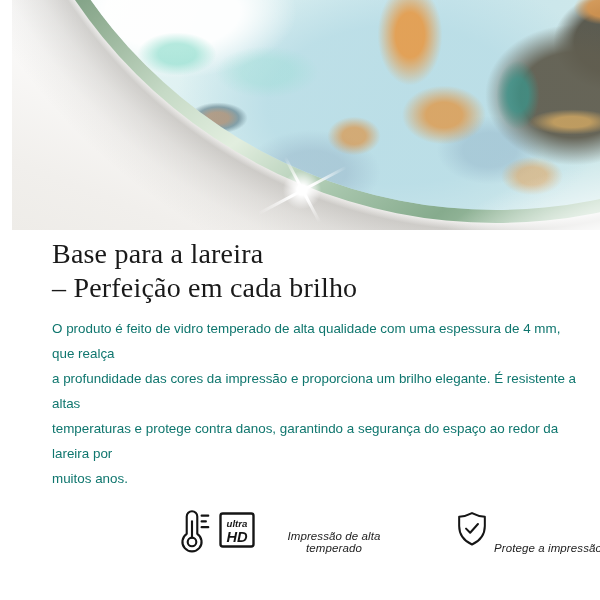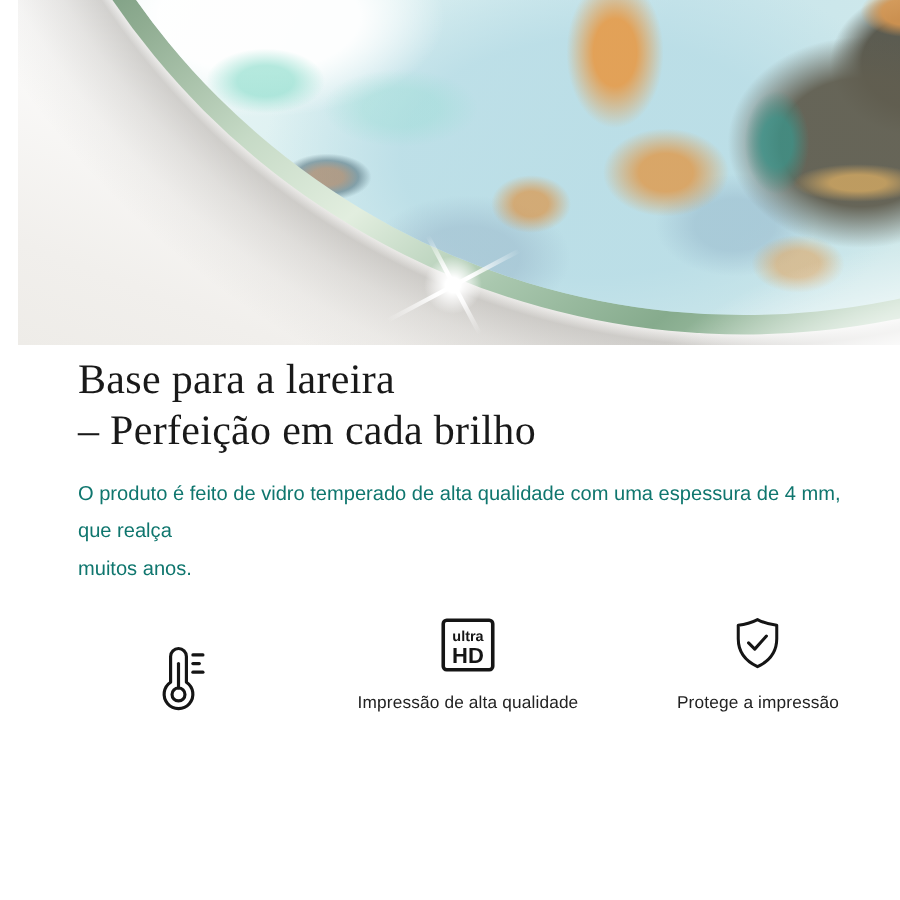--- a/index.html
+++ b/index.html
@@ -106,22 +106,23 @@
 
   
   .features {
     width: 580px;
     margin: 15px 0 0 10px;
     display: grid;
     grid-template-columns: 1fr 1fr 1fr;
     row-gap: 27px;
   }
   .feature {
-    display: flex; flex-direction: column; align-items: center; justify-content: flex-end;
+    display: flex; flex-direction: row; align-items: flex-end; justify-content: flex-end;
     text-align: center;
+    font-style: italic;
   }
   .feature .icon-box { height: 48px; display: flex; align-items: center; justify-content: center; }
   .feature .label { margin-top: 9px; font-size: 11.5px; color: #222222; letter-spacing: 0.1px; }
   .icon-svg { display: block; }
   .icon-svg .st  { fill: none; stroke: #151515; stroke-width: 2.2; stroke-linecap: round; stroke-linejoin: round; }
   .icon-svg .stt { fill: none; stroke: #151515; stroke-width: 2.6; }
   .icon-svg text { fill: #151515; font-family: "Liberation Sans", sans-serif; }
 </style>
 </head>
 <body>
@@ -137,20 +138,22 @@
       </div>
   </div>
 
   <h1 class="heading">
     <span style="display:block">Base para a lareira</span>
     <span style="display:block">– Perfeição em cada brilho</span>
   </h1>
 
   <div class="desc">
     <span style="display:block">O produto é feito de vidro temperado de alta qualidade com uma espessura de 4 mm, que realça</span>
+    <span style="display:block">a profundidade das cores da impressão e proporciona um brilho elegante. É resistente a altas</span>
+    <span style="display:block">temperaturas e protege contra danos, garantindo a segurança do espaço ao redor da lareira por</span>
     <span style="display:block">muitos anos.</span>
   </div>
 
   <div class="features">
 
     <div class="feature">
       <div class="icon-box">
         <svg class="icon-svg" width="46" height="46" viewBox="0 0 48 48">
           <path class="st" d="M18.5 28 V10 a5.5 5.5 0 0 1 11 0 v18 a10 10 0 1 1 -11 0 Z"></path>
           <line class="st" x1="24" y1="15" x2="24" y2="32"></line>
@@ -163,21 +166,21 @@
     </div>
 
     <div class="feature">
       <div class="icon-box">
         <svg class="icon-svg" width="44" height="44" viewBox="0 0 48 48">
           <rect class="stt" x="6" y="6" width="36" height="36" rx="2.5"></rect>
           <text x="24" y="21" text-anchor="middle" font-size="10.5" font-weight="700">ultra</text>
           <text x="24" y="37" text-anchor="middle" font-size="16" font-weight="700">HD</text>
         </svg>
       </div>
-      <div class="label">Impressão de alta qualidade</div>
+      <div class="label">Impressão de alta temperado</div>
     </div>
 
     <div class="feature">
       <div class="icon-box">
         <svg class="icon-svg" width="44" height="44" viewBox="0 0 48 48">
           <path class="st" d="M24 5.5 C28 7.6 33 9.1 38 9.6 V19.5 C38 29.5 32.5 35.8 24 39.8 C15.5 35.8 10 29.5 10 19.5 V9.6 C15 9.1 20 7.6 24 5.5 Z"></path>
           <path class="st" d="M17.5 22.5 L22 27 L30.5 17.5"></path>
         </svg>
       </div>
       <div class="label">Protege a impressão</div>

